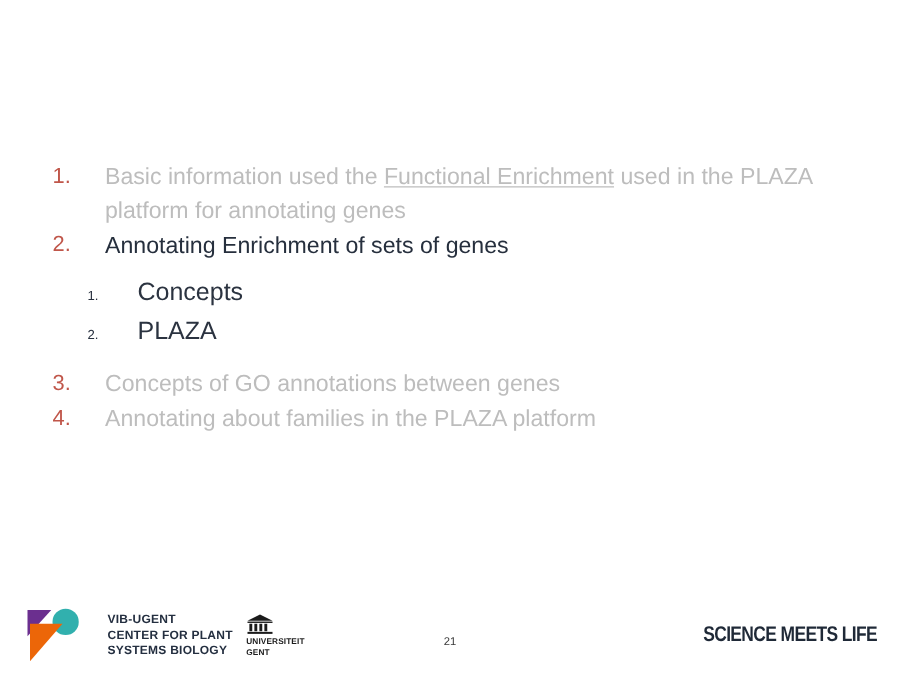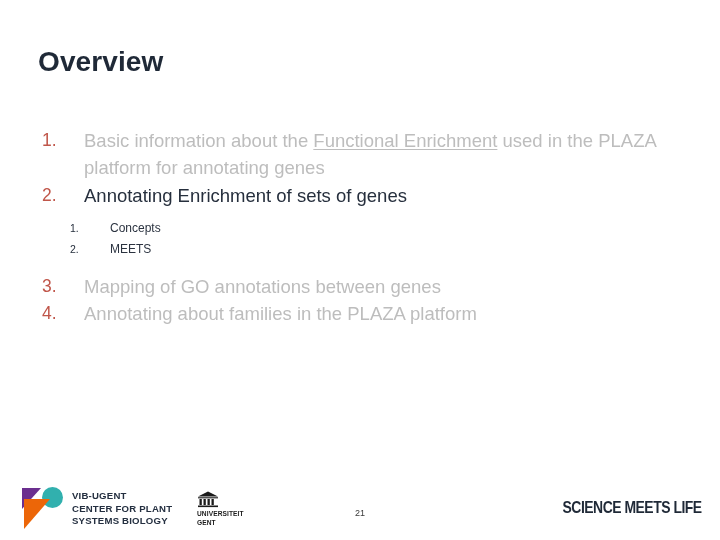--- a/index.html
+++ b/index.html
@@ -86,21 +86,21 @@
   }
   .lvl2-num {
     width: 44px;
     flex: 0 0 44px;
     font-size: 10.5px;
     color: #262f3d;
     padding-left: 4px;
     box-sizing: border-box;
   }
   .lvl2-text {
-    font-size: 12px;
+    font-size: 20px;
     color: #2b3340;
     line-height: 1.3;
   }
 
   .gap-after-sub {
     margin-top: 0px;
   }
 
   
   .footer {
@@ -146,21 +146,21 @@
   .vib-tri-orange {
     position: absolute;
     left: 2px;
     top: 13px;
     width: 0;
     height: 0;
     border-left: 26px solid #ec6608;
     border-bottom: 30px solid transparent;
   }
   .vib-words {
-    margin-left: 8px;
+    margin-left: 22px;
     font-size: 9.6px;
     font-weight: bold;
     color: #242f40;
     line-height: 1.3;
     letter-spacing: 0.2px;
     font-family: "Liberation Sans", sans-serif;
   }
 
   
   .ugent-logo {
@@ -207,50 +207,49 @@
     transform: scaleX(0.82);
     transform-origin: right center;
     white-space: nowrap;
   }
 </style>
 </head>
 <body>
 
 <div class="slide">
 
-  <div class="slide-title">Overview</div>
 
   <div class="outline">
 
     <div class="lvl1-item">
       <div class="lvl1-num">1.</div>
       <div class="lvl1-text dim">
-        <span>Basic information about the </span><span class="underlined">Functional Enrichment</span><span> used in the PLAZA platform for annotating genes</span>
+        <span>Basic information used the </span><span class="underlined">Functional Enrichment</span><span> used in the PLAZA platform for annotating genes</span>
       </div>
     </div>
 
     <div class="lvl1-item">
       <div class="lvl1-num">2.</div>
       <div class="lvl1-text strong">Annotating Enrichment of sets of genes</div>
     </div>
 
     <div class="sublist">
       <div class="lvl2-item">
         <div class="lvl2-num">1.</div>
         <div class="lvl2-text">Concepts</div>
       </div>
       <div class="lvl2-item">
         <div class="lvl2-num">2.</div>
-        <div class="lvl2-text">MEETS</div>
+        <div class="lvl2-text">PLAZA</div>
       </div>
     </div>
 
     <div class="lvl1-item gap-after-sub">
       <div class="lvl1-num">3.</div>
-      <div class="lvl1-text dim">Mapping of GO annotations between genes</div>
+      <div class="lvl1-text dim">Concepts of GO annotations between genes</div>
     </div>
 
     <div class="lvl1-item">
       <div class="lvl1-num">4.</div>
       <div class="lvl1-text dim">Annotating about families in the PLAZA platform</div>
     </div>
 
   </div>
 
   <div class="footer">

